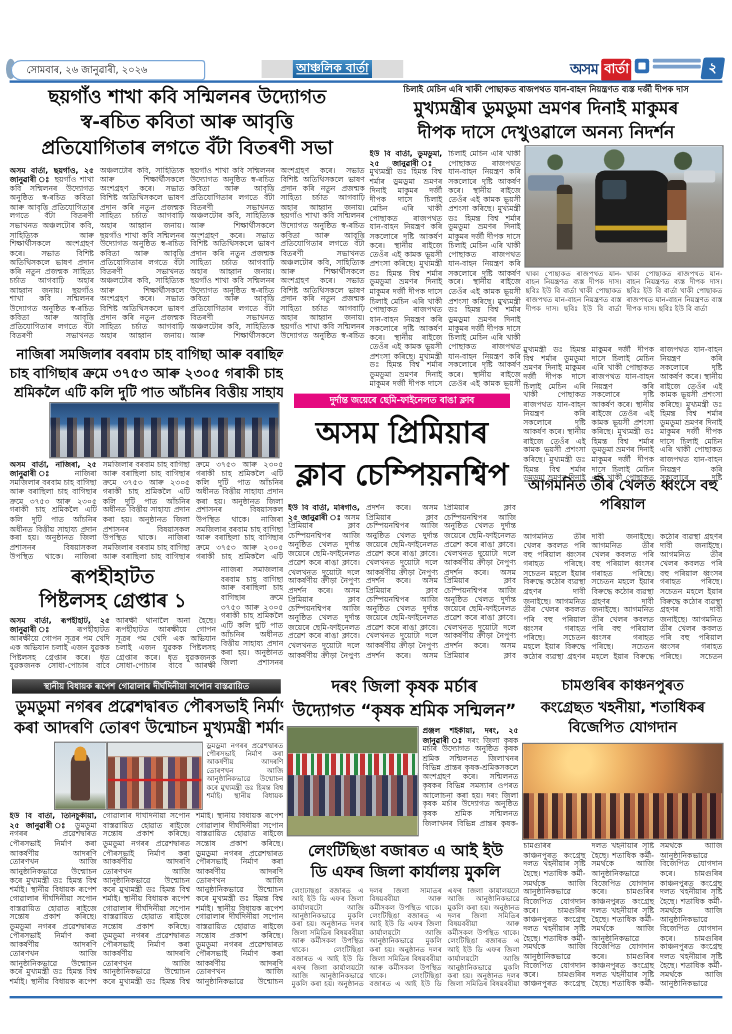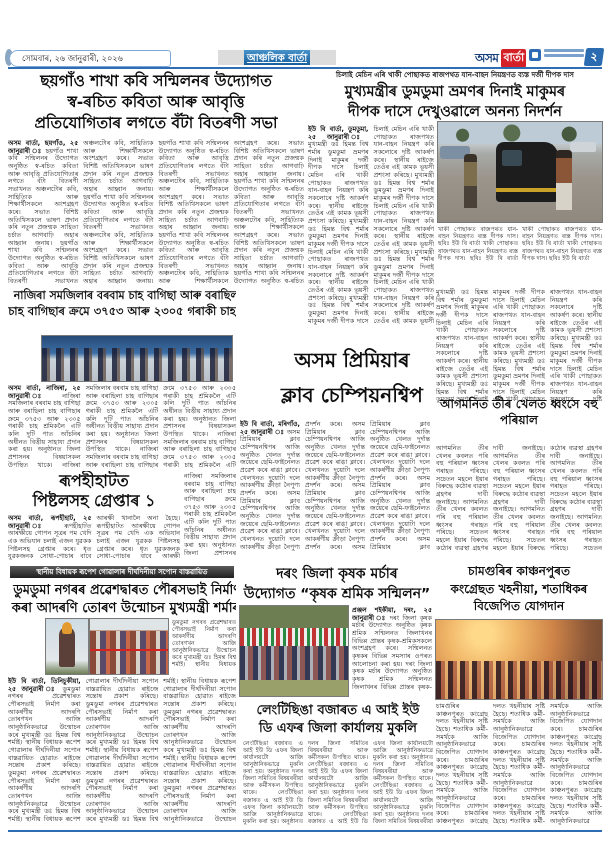--- a/index.html
+++ b/index.html
@@ -94,20 +94,21 @@
     <span> খাকী পোছাকত ৰাজপথত যান-বাহন নিয়ন্ত্ৰণত ব্যস্ত দীপক দাস। ছবিঃ ইউ বি বাৰ্তা খাকী পোছাকত ৰাজপথত যান-বাহন নিয়ন্ত্ৰণত ব্যস্ত দীপক দাস। ছবিঃ ইউ বি বাৰ্তা খাকী পোছাকত ৰাজপথত যান-বাহন নিয়ন্ত্ৰণত ব্যস্ত দীপক দাস। ছবিঃ ইউ বি বাৰ্তা খাকী পোছাকত ৰাজপথত যান-বাহন নিয়ন্ত্ৰণত ব্যস্ত দীপক দাস। ছবিঃ ইউ বি বাৰ্তা</span>
   </div>
 
   <div class="abs fake c3" style="left:436px;top:288px;width:166px;height:119px;">
     <span> মুখ্যমন্ত্ৰী ডঃ হিমন্ত বিশ্ব শৰ্মাৰ ডুমডুমা ভ্ৰমণৰ দিনাই মাকুমৰ দৰ্জী দীপক দাসে চিলাই মেচিন এৰি খাকী পোছাকত ৰাজপথত যান-বাহন নিয়ন্ত্ৰণ কৰি সকলোৰে দৃষ্টি আকৰ্ষণ কৰে। স্থানীয় ৰাইজে তেওঁৰ এই কামক ভূয়সী প্ৰশংসা কৰিছে। মুখ্যমন্ত্ৰী ডঃ হিমন্ত বিশ্ব শৰ্মাৰ ডুমডুমা ভ্ৰমণৰ দিনাই মাকুমৰ দৰ্জী দীপক দাসে চিলাই মেচিন এৰি খাকী পোছাকত ৰাজপথত যান-বাহন নিয়ন্ত্ৰণ কৰি সকলোৰে দৃষ্টি আকৰ্ষণ কৰে। স্থানীয় ৰাইজে তেওঁৰ এই কামক ভূয়সী প্ৰশংসা কৰিছে। মুখ্যমন্ত্ৰী ডঃ হিমন্ত বিশ্ব শৰ্মাৰ ডুমডুমা ভ্ৰমণৰ দিনাই মাকুমৰ দৰ্জী দীপক দাসে চিলাই মেচিন এৰি খাকী পোছাকত ৰাজপথত যান-বাহন নিয়ন্ত্ৰণ কৰি সকলোৰে দৃষ্টি আকৰ্ষণ কৰে। স্থানীয় ৰাইজে তেওঁৰ এই কামক ভূয়সী প্ৰশংসা কৰিছে। মুখ্যমন্ত্ৰী ডঃ হিমন্ত বিশ্ব শৰ্মাৰ ডুমডুমা ভ্ৰমণৰ দিনাই মাকুমৰ দৰ্জী দীপক দাসে চিলাই মেচিন এৰি খাকী পোছাকত ৰাজপথত যান-বাহন নিয়ন্ত্ৰণ কৰি সকলোৰে দৃষ্টি আকৰ্ষণ কৰে। স্থানীয় ৰাইজে তেওঁৰ এই কামক ভূয়সী প্ৰশংসা কৰিছে। মুখ্যমন্ত্ৰী ডঃ হিমন্ত বিশ্ব শৰ্মাৰ ডুমডুমা ভ্ৰমণৰ দিনাই মাকুমৰ দৰ্জী দীপক দাসে চিলাই মেচিন এৰি খাকী পোছাকত ৰাজপথত যান-বাহন নিয়ন্ত্ৰণ কৰি সকলোৰে দৃষ্টি আকৰ্ষণ কৰে। স্থানীয় ৰাইজে তেওঁৰ এই কামক ভূয়সী প্ৰশংসা কৰিছে। মুখ্যমন্ত্ৰী ডঃ হিমন্ত বিশ্ব শৰ্মাৰ ডুমডুমা ভ্ৰমণৰ দিনাই মাকুমৰ দৰ্জী দীপক দাসে চিলাই মেচিন এৰি খাকী পোছাকত ৰাজপথত যান-বাহন নিয়ন্ত্ৰণ কৰি সকলোৰে দৃষ্টি আকৰ্ষণ কৰে। স্থানীয় ৰাইজে তেওঁৰ এই কামক ভূয়সী প্ৰশংসা কৰিছে।</span>
   </div>
 
   <div class="abs hl" style="left:8px;top:287px;width:228px;height:48px;font-size:11.5px;line-height:16px;">
     <div><span class="fit" style="transform: scaleX(0.95217);">নাজিৰা সমজিলাৰ বৰবাম চাহ বাগিছা আৰু বৰাছিলা</span></div>
     <div><span class="fit">চাহ বাগিছাৰ ক্ৰমে ৩৭৫৩ আৰু ২৩০৫ গৰাকী চাহ</span></div>
+    <div><span class="fit" style="transform: scaleX(0.967768);">শ্ৰমিকলৈ এটি কলি দুটি পাত আঁচনিৰ বিত্তীয় সাহায্য</span></div>
   </div>
   <div class="photo" style="left:42px;top:336px;width:190px;height:45px;background:linear-gradient(180deg,#274a77 0%,#3c6ea5 38%,#cbd3da 52%,#b9c0c8 100%);">
     <div style="position:absolute;left:0;top:12px;width:190px;height:33px;background:repeating-linear-gradient(90deg,rgba(25,30,55,0.85) 0 5px,rgba(90,70,60,0.7) 5px 8px,transparent 8px 14px);"></div>
   </div>
   <div class="abs fake c3" style="left:8px;top:384px;width:228px;height:85px;">
     <span class="byline">অসম বাৰ্তা, নাজিৰা, ২৫ জানুৱাৰী ঃ</span>
     <span> নাজিৰা সমজিলাৰ বৰবাম চাহ বাগিছা আৰু বৰাছিলা চাহ বাগিছাৰ ক্ৰমে ৩৭৫৩ আৰু ২৩০৫ গৰাকী চাহ শ্ৰমিকলৈ এটি কলি দুটি পাত আঁচনিৰ অধীনত বিত্তীয় সাহায্য প্ৰদান কৰা হয়। অনুষ্ঠানত জিলা প্ৰশাসনৰ বিষয়াসকল উপস্থিত থাকে। নাজিৰা সমজিলাৰ বৰবাম চাহ বাগিছা আৰু বৰাছিলা চাহ বাগিছাৰ ক্ৰমে ৩৭৫৩ আৰু ২৩০৫ গৰাকী চাহ শ্ৰমিকলৈ এটি কলি দুটি পাত আঁচনিৰ অধীনত বিত্তীয় সাহায্য প্ৰদান কৰা হয়। অনুষ্ঠানত জিলা প্ৰশাসনৰ বিষয়াসকল উপস্থিত থাকে। নাজিৰা সমজিলাৰ বৰবাম চাহ বাগিছা আৰু বৰাছিলা চাহ বাগিছাৰ ক্ৰমে ৩৭৫৩ আৰু ২৩০৫ গৰাকী চাহ শ্ৰমিকলৈ এটি কলি দুটি পাত আঁচনিৰ অধীনত বিত্তীয় সাহায্য প্ৰদান কৰা হয়। অনুষ্ঠানত জিলা প্ৰশাসনৰ বিষয়াসকল উপস্থিত থাকে। নাজিৰা সমজিলাৰ বৰবাম চাহ বাগিছা আৰু বৰাছিলা চাহ বাগিছাৰ ক্ৰমে ৩৭৫৩ আৰু ২৩০৫ গৰাকী চাহ শ্ৰমিকলৈ এটি কলি দুটি পাত আঁচনিৰ অধীনত বিত্তীয় সাহায্য প্ৰদান কৰা হয়। অনুষ্ঠানত জিলা প্ৰশাসনৰ বিষয়াসকল উপস্থিত থাকে। নাজিৰা সমজিলাৰ বৰবাম চাহ বাগিছা আৰু বৰাছিলা চাহ বাগিছাৰ ক্ৰমে ৩৭৫৩ আৰু ২৩০৫ গৰাকী চাহ শ্ৰমিকলৈ এটি কলি দুটি পাত আঁচনিৰ অধীনত বিত্তীয় সাহায্য প্ৰদান কৰা হয়। অনুষ্ঠানত জিলা প্ৰশাসনৰ বিষয়াসকল উপস্থিত থাকে। নাজিৰা সমজিলাৰ বৰবাম চাহ বাগিছা আৰু বৰাছিলা চাহ বাগিছাৰ ক্ৰমে ৩৭৫৩ আৰু ২৩০৫ গৰাকী চাহ শ্ৰমিকলৈ এটি কলি দুটি পাত আঁচনিৰ অধীনত বিত্তীয় সাহায্য প্ৰদান কৰা হয়। অনুষ্ঠানত জিলা প্ৰশাসনৰ বিষয়াসকল উপস্থিত থাকে।</span>
   </div>
   <div class="abs fake c1" style="left:184px;top:472px;width:52px;height:92px;">
     <span> নাজিৰা সমজিলাৰ বৰবাম চাহ বাগিছা আৰু বৰাছিলা চাহ বাগিছাৰ ক্ৰমে ৩৭৫৩ আৰু ২৩০৫ গৰাকী চাহ শ্ৰমিকলৈ এটি কলি দুটি পাত আঁচনিৰ অধীনত বিত্তীয় সাহায্য প্ৰদান কৰা হয়। অনুষ্ঠানত জিলা প্ৰশাসনৰ বিষয়াসকল উপস্থিত থাকে। নাজিৰা সমজিলাৰ বৰবাম চাহ বাগিছা আৰু বৰাছিলা চাহ বাগিছাৰ ক্ৰমে ৩৭৫৩ আৰু ২৩০৫ গৰাকী চাহ শ্ৰমিকলৈ এটি কলি দুটি পাত আঁচনিৰ অধীনত বিত্তীয় সাহায্য প্ৰদান কৰা হয়। অনুষ্ঠানত জিলা প্ৰশাসনৰ বিষয়াসকল উপস্থিত থাকে। নাজিৰা সমজিলাৰ বৰবাম চাহ বাগিছা আৰু বৰাছিলা চাহ বাগিছাৰ ক্ৰমে ৩৭৫৩ আৰু ২৩০৫ গৰাকী চাহ শ্ৰমিকলৈ এটি কলি দুটি পাত আঁচনিৰ অধীনত বিত্তীয় সাহায্য প্ৰদান কৰা হয়। অনুষ্ঠানত জিলা প্ৰশাসনৰ বিষয়াসকল উপস্থিত থাকে।</span>
@@ -115,21 +116,24 @@
 
   <div class="abs hl" style="left:8px;top:471px;width:172px;height:41px;font-size:16px;line-height:20px;">
     <div><span class="fit">ৰূপহীহাটত</span></div>
     <div><span class="fit">পিষ্টলসহ গ্ৰেপ্তাৰ ১</span></div>
   </div>
   <div class="abs fake c2" style="left:8px;top:514px;width:172px;height:50px;">
     <span class="byline">অসম বাৰ্তা, ৰূপহীহাট, ২৫ জানুৱাৰী ঃ</span>
     <span> ৰূপহীহাটত আৰক্ষীয়ে গোপন সূত্ৰৰ পম খেদি এক অভিযান চলাই এজন যুৱকক পিষ্টলসহ গ্ৰেপ্তাৰ কৰে। ধৃত যুৱকজনক সোধা-পোচাৰ বাবে আৰক্ষী থানালৈ অনা হৈছে। ৰূপহীহাটত আৰক্ষীয়ে গোপন সূত্ৰৰ পম খেদি এক অভিযান চলাই এজন যুৱকক পিষ্টলসহ গ্ৰেপ্তাৰ কৰে। ধৃত যুৱকজনক সোধা-পোচাৰ বাবে আৰক্ষী থানালৈ অনা হৈছে। ৰূপহীহাটত আৰক্ষীয়ে গোপন সূত্ৰৰ পম খেদি এক অভিযান চলাই এজন যুৱকক পিষ্টলসহ গ্ৰেপ্তাৰ কৰে। ধৃত যুৱকজনক সোধা-পোচাৰ বাবে আৰক্ষী থানালৈ অনা হৈছে। ৰূপহীহাটত আৰক্ষীয়ে গোপন সূত্ৰৰ পম খেদি এক অভিযান চলাই এজন যুৱকক পিষ্টলসহ গ্ৰেপ্তাৰ কৰে। ধৃত যুৱকজনক সোধা-পোচাৰ বাবে আৰক্ষী থানালৈ অনা হৈছে।</span>
   </div>
 
-  <div class="abs hl" style="left:257px;top:343px;width:190px;height:72px;font-size:20px;line-height:35px;">
+  <div class="abs bl banner-pink" style="left:245px;top:328px;width:180px;height:12px;font-size:7.5px;line-height:12px;font-weight:bold;">
+    <span class="fit">দুৰ্দান্ত জয়েৰে ছেমি-ফাইনেলত ৰাঙা ক্লাব</span>
+  </div>
+  <div class="abs hl" style="left:240px;top:343px;width:190px;height:72px;font-size:25px;line-height:35px;">
     <div><span class="fit">অসম প্ৰিমিয়াৰ</span></div>
     <div><span class="fit">ক্লাব চেম্পিয়নশ্বিপ</span></div>
   </div>
   <div class="abs fake c3" style="left:240px;top:420px;width:190px;height:138px;">
     <span class="byline">ইউ বি বাৰ্তা, মৰিগাঁও, ২৫ জানুৱাৰী ঃ</span>
     <span> অসম প্ৰিমিয়াৰ ক্লাব চেম্পিয়নশ্বিপৰ আজি অনুষ্ঠিত খেলত দুৰ্দান্ত জয়েৰে ছেমি-ফাইনেলত প্ৰৱেশ কৰে ৰাঙা ক্লাবে। খেলখনত দুয়োটা দলে আকৰ্ষণীয় ক্ৰীড়া নৈপুণ্য প্ৰদৰ্শন কৰে। অসম প্ৰিমিয়াৰ ক্লাব চেম্পিয়নশ্বিপৰ আজি অনুষ্ঠিত খেলত দুৰ্দান্ত জয়েৰে ছেমি-ফাইনেলত প্ৰৱেশ কৰে ৰাঙা ক্লাবে। খেলখনত দুয়োটা দলে আকৰ্ষণীয় ক্ৰীড়া নৈপুণ্য প্ৰদৰ্শন কৰে। অসম প্ৰিমিয়াৰ ক্লাব চেম্পিয়নশ্বিপৰ আজি অনুষ্ঠিত খেলত দুৰ্দান্ত জয়েৰে ছেমি-ফাইনেলত প্ৰৱেশ কৰে ৰাঙা ক্লাবে। খেলখনত দুয়োটা দলে আকৰ্ষণীয় ক্ৰীড়া নৈপুণ্য প্ৰদৰ্শন কৰে। অসম প্ৰিমিয়াৰ ক্লাব চেম্পিয়নশ্বিপৰ আজি অনুষ্ঠিত খেলত দুৰ্দান্ত জয়েৰে ছেমি-ফাইনেলত প্ৰৱেশ কৰে ৰাঙা ক্লাবে। খেলখনত দুয়োটা দলে আকৰ্ষণীয় ক্ৰীড়া নৈপুণ্য প্ৰদৰ্শন কৰে। অসম প্ৰিমিয়াৰ ক্লাব চেম্পিয়নশ্বিপৰ আজি অনুষ্ঠিত খেলত দুৰ্দান্ত জয়েৰে ছেমি-ফাইনেলত প্ৰৱেশ কৰে ৰাঙা ক্লাবে। খেলখনত দুয়োটা দলে আকৰ্ষণীয় ক্ৰীড়া নৈপুণ্য প্ৰদৰ্শন কৰে। অসম প্ৰিমিয়াৰ ক্লাব চেম্পিয়নশ্বিপৰ আজি অনুষ্ঠিত খেলত দুৰ্দান্ত জয়েৰে ছেমি-ফাইনেলত প্ৰৱেশ কৰে ৰাঙা ক্লাবে। খেলখনত দুয়োটা দলে আকৰ্ষণীয় ক্ৰীড়া নৈপুণ্য প্ৰদৰ্শন কৰে। অসম প্ৰিমিয়াৰ ক্লাব চেম্পিয়নশ্বিপৰ আজি অনুষ্ঠিত খেলত দুৰ্দান্ত জয়েৰে ছেমি-ফাইনেলত প্ৰৱেশ কৰে ৰাঙা ক্লাবে। খেলখনত দুয়োটা দলে আকৰ্ষণীয় ক্ৰীড়া নৈপুণ্য প্ৰদৰ্শন কৰে। অসম প্ৰিমিয়াৰ ক্লাব চেম্পিয়নশ্বিপৰ আজি অনুষ্ঠিত খেলত দুৰ্দান্ত জয়েৰে ছেমি-ফাইনেলত প্ৰৱেশ কৰে ৰাঙা ক্লাবে। খেলখনত দুয়োটা দলে আকৰ্ষণীয় ক্ৰীড়া নৈপুণ্য প্ৰদৰ্শন কৰে।</span>
   </div>
 
   <div class="abs hl" style="left:436px;top:396px;width:166px;height:32px;font-size:12px;line-height:16px;">
     <span class="fit" style="white-space:normal;">আগমনিত তীৰ খেলত ধ্বংসে বহু পৰিয়াল</span>

